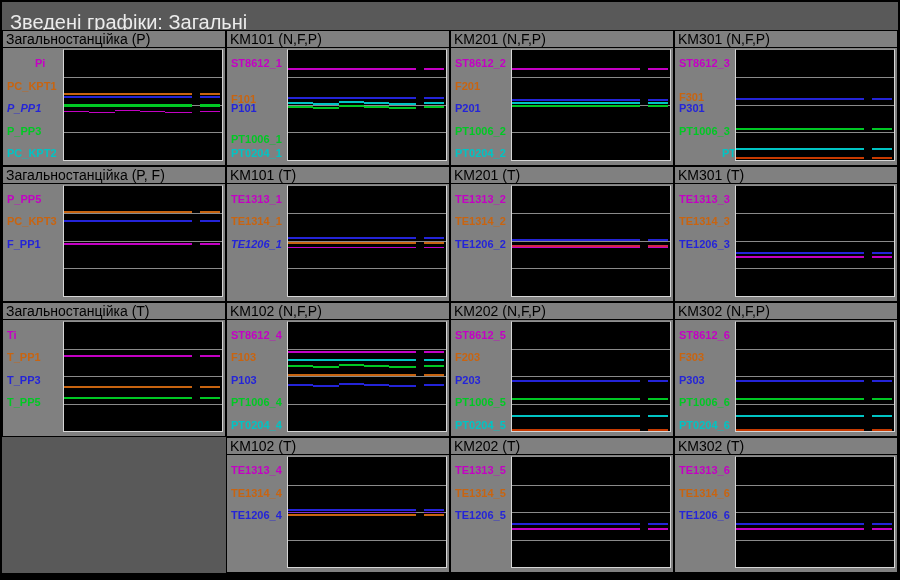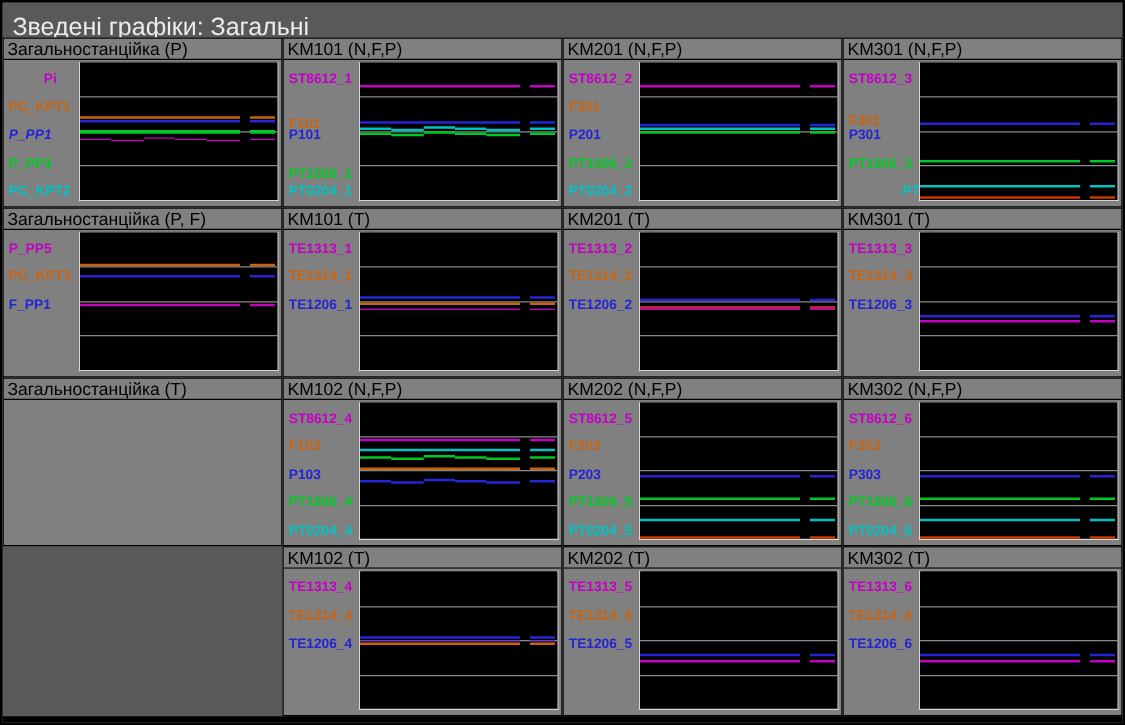--- a/index.html
+++ b/index.html
@@ -168,21 +168,21 @@
             <div class="seg" style="left: 0%; width: 81%; height: 2px; top: calc(53% - 1px); background: rgb(196, 0, 196);"></div>
             <div class="seg" style="left: 86.2%; width: 12.8%; height: 2px; top: calc(53% - 1px); background: rgb(196, 0, 196);"></div>
           </div>
         </div>
       </div>
       <div class="cell">
         <div class="phead">KM101 (T)</div>
         <div class="pbody">
           <span class="plabel" style="top: 9px; color: rgb(196, 0, 196);">TE1313_1</span>
           <span class="plabel" style="top: 31.5px; color: rgb(200, 100, 16);">TE1314_1</span>
-          <span class="plabel" style="top: 54px; color: rgb(36, 36, 216);">TE1206_1</span>
+          <span class="plabel" style="top: 54px; color: rgb(36, 36, 216); font-style: italic;">TE1206_1</span>
           <div class="pchart">
             <div class="gl" style="top: 25%;"></div>
             <div class="gl" style="top: 50%;"></div>
             <div class="gl" style="top: 75%;"></div>
             <div class="seg" style="left: 0%; width: 81%; height: 2px; top: calc(48% - 1px); background: rgb(36, 36, 216);"></div>
             <div class="seg" style="left: 86.2%; width: 12.8%; height: 2px; top: calc(48% - 1px); background: rgb(36, 36, 216);"></div>
             <div class="seg" style="left: 0%; width: 81%; height: 2px; top: calc(51.8% - 1px); background: rgb(200, 100, 16);"></div>
             <div class="seg" style="left: 86.2%; width: 12.8%; height: 2px; top: calc(51.8% - 1px); background: rgb(200, 100, 16);"></div>
             <div class="seg" style="left: 0%; width: 81%; height: 1px; top: calc(56% - 0.5px); background: rgb(196, 0, 196);"></div>
             <div class="seg" style="left: 86.2%; width: 12.8%; height: 1px; top: calc(56% - 0.5px); background: rgb(196, 0, 196);"></div>
@@ -220,20 +220,37 @@
             <div class="gl" style="top: 75%;"></div>
             <div class="seg" style="left: 0%; width: 81%; height: 2px; top: calc(61% - 1px); background: rgb(36, 36, 216);"></div>
             <div class="seg" style="left: 86.2%; width: 12.8%; height: 2px; top: calc(61% - 1px); background: rgb(36, 36, 216);"></div>
             <div class="seg" style="left: 0%; width: 81%; height: 2px; top: calc(65.2% - 1px); background: rgb(196, 0, 196);"></div>
             <div class="seg" style="left: 86.2%; width: 12.8%; height: 2px; top: calc(65.2% - 1px); background: rgb(196, 0, 196);"></div>
           </div>
         </div>
       </div>
       <div class="cell">
         <div class="phead">Загальностанційка (T)</div>
+        <div class="pbody">
+          <span class="plabel" style="top: 9px; color: rgb(196, 0, 196);">Ti</span>
+          <span class="plabel" style="top: 31.5px; color: rgb(200, 100, 16);">T_PP1</span>
+          <span class="plabel" style="top: 54px; color: rgb(36, 36, 216);">T_PP3</span>
+          <span class="plabel" style="top: 76.5px; color: rgb(0, 200, 36);">T_PP5</span>
+          <div class="pchart">
+            <div class="gl" style="top: 25%;"></div>
+            <div class="gl" style="top: 50%;"></div>
+            <div class="gl" style="top: 75%;"></div>
+            <div class="seg" style="left: 0%; width: 81%; height: 2px; top: calc(31% - 1px); background: rgb(196, 0, 196);"></div>
+            <div class="seg" style="left: 86.2%; width: 12.8%; height: 2px; top: calc(31% - 1px); background: rgb(196, 0, 196);"></div>
+            <div class="seg" style="left: 0%; width: 81%; height: 2px; top: calc(60% - 1px); background: rgb(200, 100, 16);"></div>
+            <div class="seg" style="left: 86.2%; width: 12.8%; height: 2px; top: calc(60% - 1px); background: rgb(200, 100, 16);"></div>
+            <div class="seg" style="left: 0%; width: 81%; height: 2px; top: calc(70% - 1px); background: rgb(0, 200, 36);"></div>
+            <div class="seg" style="left: 86.2%; width: 12.8%; height: 2px; top: calc(70% - 1px); background: rgb(0, 200, 36);"></div>
+          </div>
+        </div>
       </div>
       <div class="cell">
         <div class="phead">KM102 (N,F,P)</div>
         <div class="pbody">
           <span class="plabel" style="top: 9px; color: rgb(196, 0, 196);">ST8612_4</span>
           <span class="plabel" style="top: 31.5px; color: rgb(200, 100, 16);">F103</span>
           <span class="plabel" style="top: 54px; color: rgb(36, 36, 216);">P103</span>
           <span class="plabel" style="top: 76.5px; color: rgb(0, 200, 36);">PT1006_4</span>
           <span class="plabel" style="top: 99px; color: rgb(0, 196, 196);">PT0204_4</span>
           <div class="pchart">

